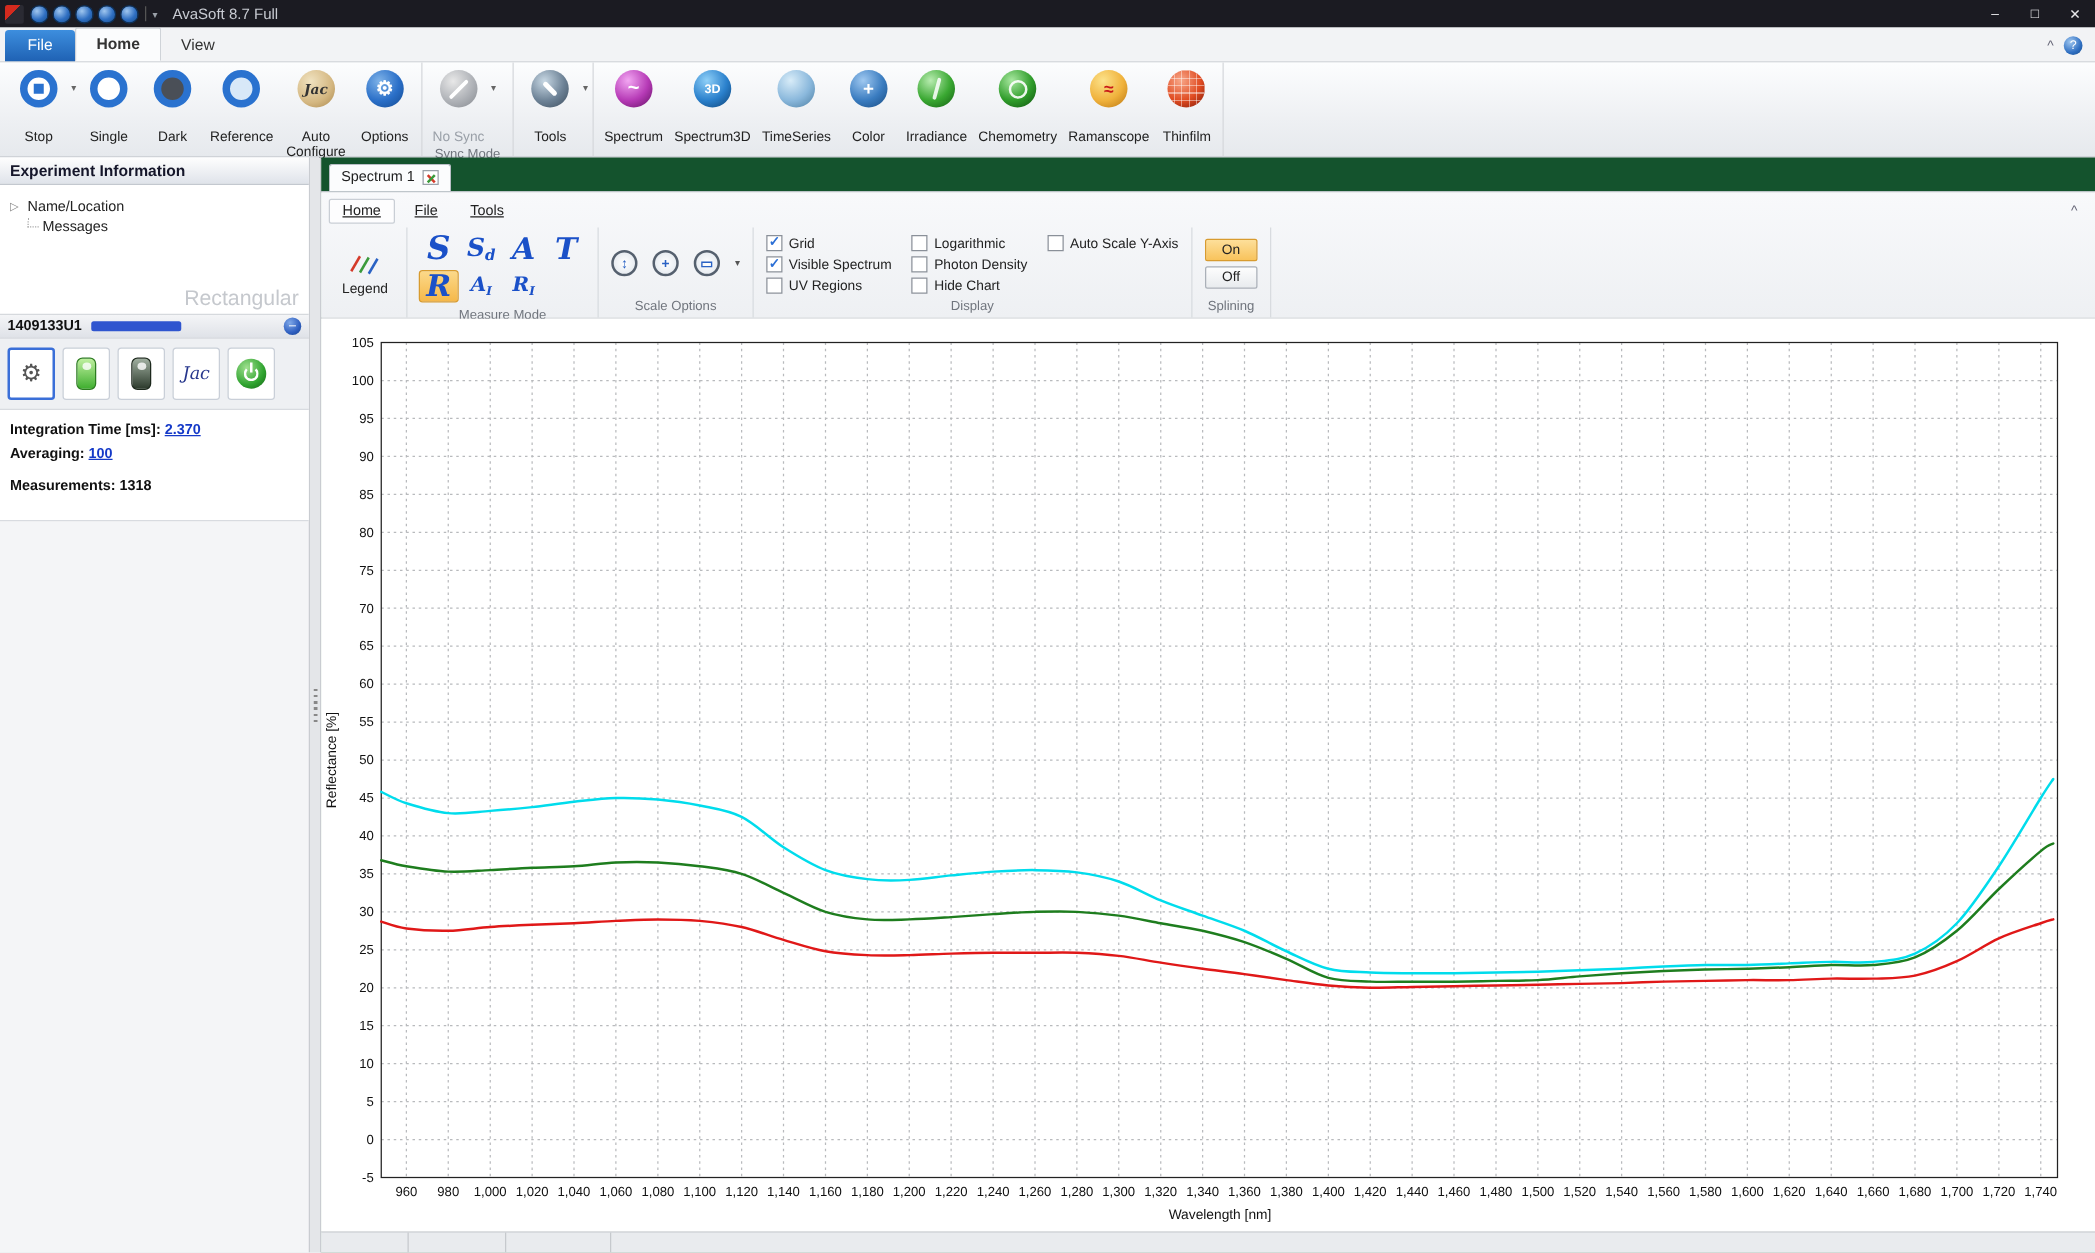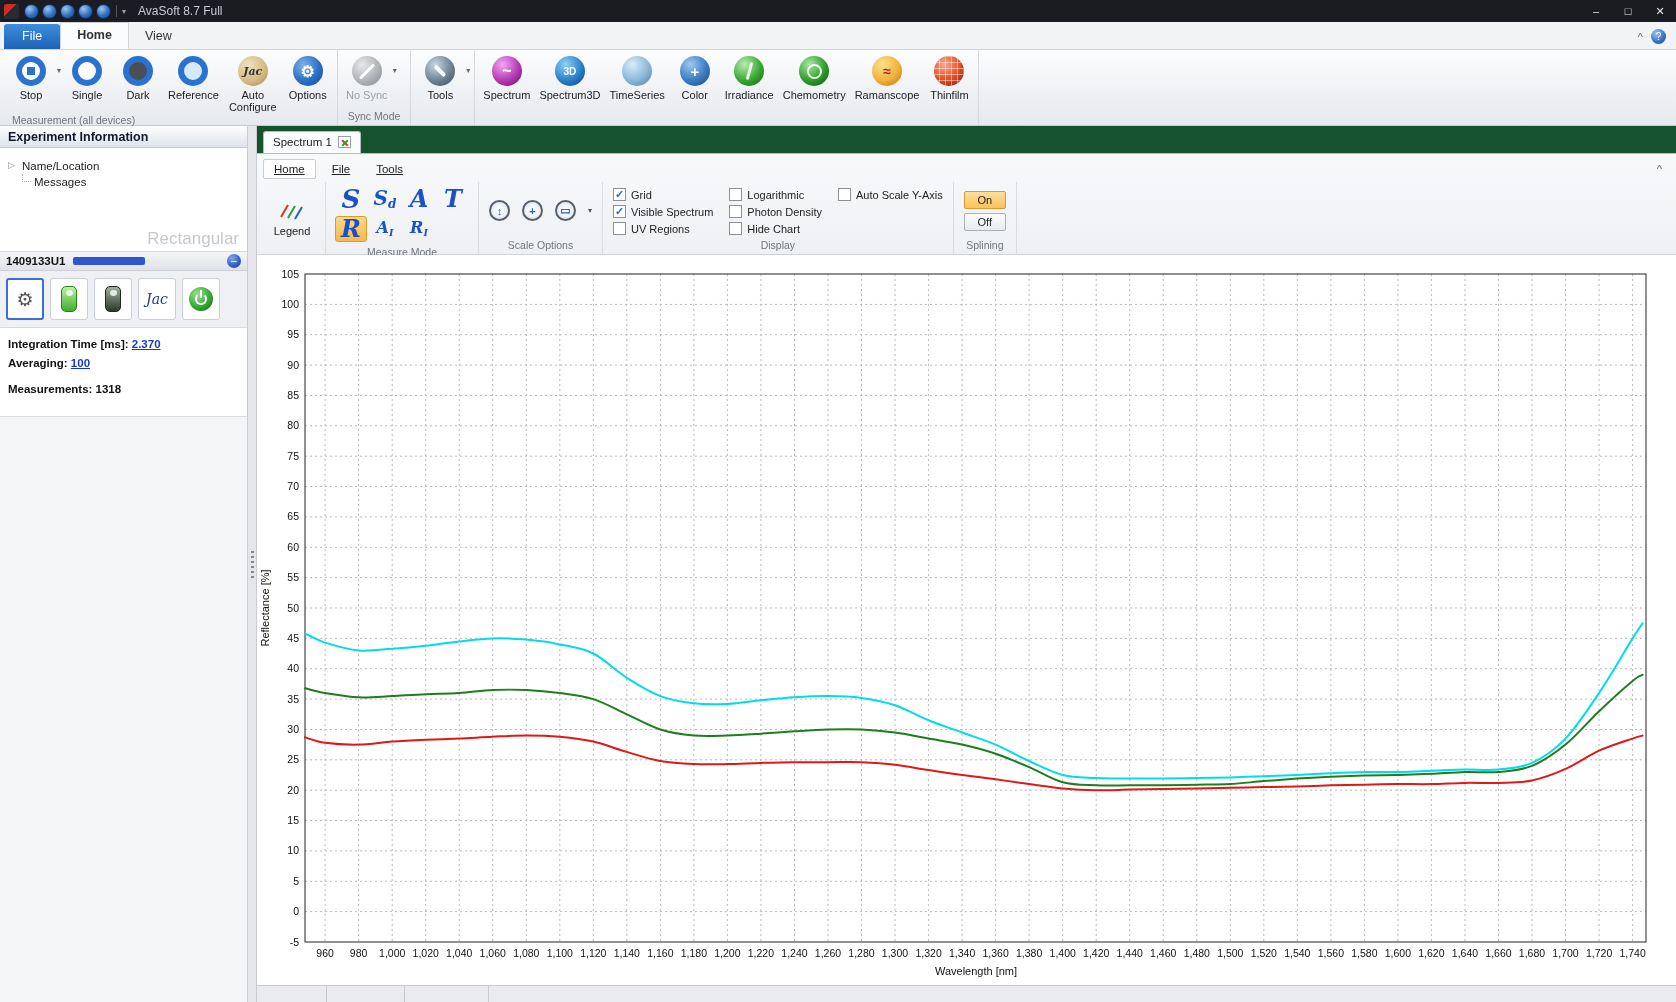--- a/index.html
+++ b/index.html
@@ -26,21 +26,21 @@
 .chev-up{color:#667;font-size:11px}
 .help-orb{width:15px;height:15px;border-radius:50%;background:radial-gradient(circle at 35% 30%,#9fc6ef,#2f6fc2 60%,#174a86);color:#fff;font-size:10px;display:flex;align-items:center;justify-content:center}
 
 
 .ribbon{position:absolute;top:50px;left:0;right:0;height:76px;background:linear-gradient(#fcfdfe,#eef0f3 60%,#e6e9ed);border-bottom:1px solid #c7cbd1;display:flex;align-items:stretch;padding-left:2px}
 .rgroup{display:flex;flex-direction:column;border-right:1px solid #d5d8dc;padding:2px 4px 1px}
 .rbtns{display:flex;flex:1;align-items:flex-start;gap:1px}
 .rlabel{font-size:10.5px;color:#70757d;text-align:left;padding:1px 6px 2px;min-height:15px;white-space:nowrap}
 .rbtn{display:flex;flex-direction:column;align-items:center;min-width:50px;padding:4px 4px 0;border-radius:3px}
 .rbtn.wrap{width:58px}
-.rbtn-label{font-size:11px;color:#222;text-align:center;line-height:1.1;margin-top:3px;white-space:nowrap}
+.rbtn-label{font-size:11px;color:#222;text-align:center;line-height:1.1;margin-top:18px;white-space:nowrap}
 .rbtn.wrap .rbtn-label{white-space:normal}
 .rbtn.disabled .rbtn-label{color:#9aa0a8}
 .rbtn-caret{font-size:8px;color:#666;align-self:flex-start;margin-top:14px}
 .ricon{width:30px;height:30px;border-radius:50%;position:relative;display:flex;align-items:center;justify-content:center;color:#fff;font-weight:bold}
 .icn-stop{border:6px solid #2a72cf;background:#fff}
 .icn-stop::after{content:"";width:8px;height:8px;background:#2a72cf}
 .icn-single{border:6px solid #2a72cf;background:#fff}
 .icn-dark{border:6px solid #2a72cf;background:#4a4f57}
 .icn-reference{border:6px solid #2a72cf;background:#d8e8f8}
 .icn-autoconf{background:radial-gradient(circle at 35% 30%,#f0e2c0,#d4b781 60%,#a8854a);font-family:"DejaVu Serif",serif;font-style:italic;color:#333;font-size:11px}

